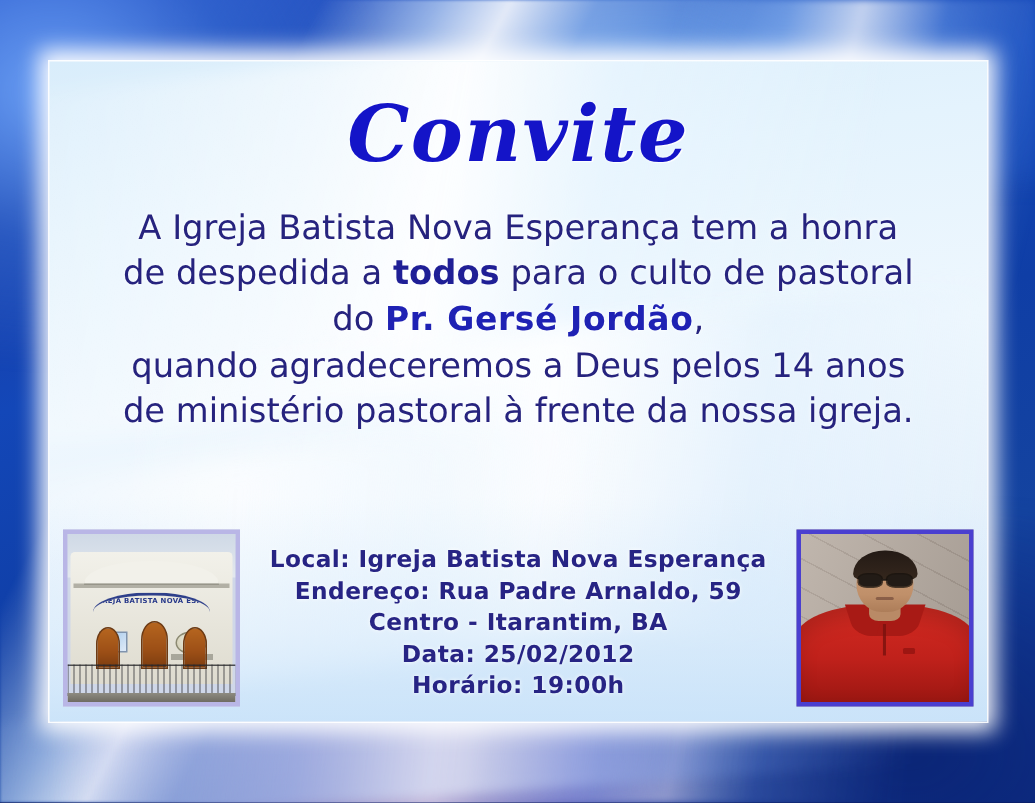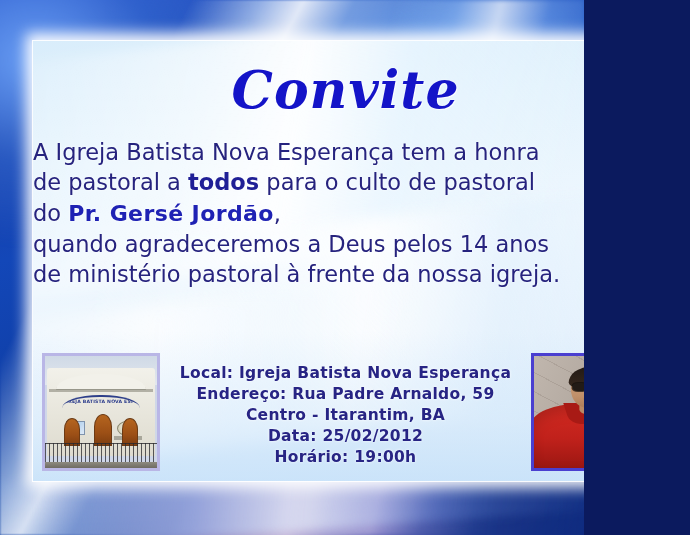--- a/index.html
+++ b/index.html
@@ -3,21 +3,21 @@
 <meta charset="utf-8">
 <title>Convite</title>
 <style>
   html, body {
     margin: 0;
     padding: 0;
     background: #0b1a5e;
   }
   #stage {
     position: relative;
-    width: 584px;
+    width: 690px;
     height: 535px;
     overflow: hidden;
     font-family: "DejaVu Sans", sans-serif;
   }
 
   
   .frame-base {
     position: absolute;
     inset: 0;
     background:
@@ -197,20 +197,21 @@
     letter-spacing: 1px;
     color: #1414c8;
     text-shadow:
       0 0 2px rgba(255,255,255,0.95),
       1px 1px 0 rgba(255,255,255,0.8);
   }
   .body-block {
     position: absolute;
     top: 96px;
     left: 0; right: 0;
+    text-align: center;
     color: #26237e;
     font-size: 22.5px;
     line-height: 30px;
     font-family: "DejaVu Sans", sans-serif;
     text-shadow: 0 0 3px rgba(255,255,255,0.95);
   }
   .body-line { white-space: nowrap; }
   .em-bold {
     font-weight: bold;
     color: #1f1f96;
@@ -468,21 +469,21 @@
 
     <div class="content">
 
       <div class="title">Convite</div>
 
       <div class="body-block">
         <div class="body-line">
           <span>A Igreja Batista Nova Esperança tem a honra</span>
         </div>
         <div class="body-line">
-          <span>de pastoral a </span><span class="em-bold">todos</span><span> para o culto de pastoral</span>
+          <span>de despedida a </span><span class="em-bold">todos</span><span> para o culto de pastoral</span>
         </div>
         <div class="body-line line-pastor">
           <span>do </span><span class="pastor-name">Pr. Gersé Jordão</span><span>,</span>
         </div>
         <div class="body-line">
           <span>quando agradeceremos a Deus pelos 14 anos</span>
         </div>
         <div class="body-line">
           <span>de ministério pastoral à frente da nossa igreja.</span>
         </div>

